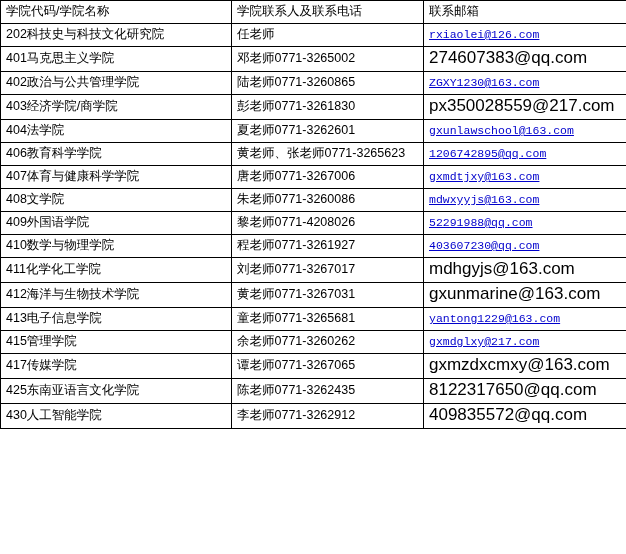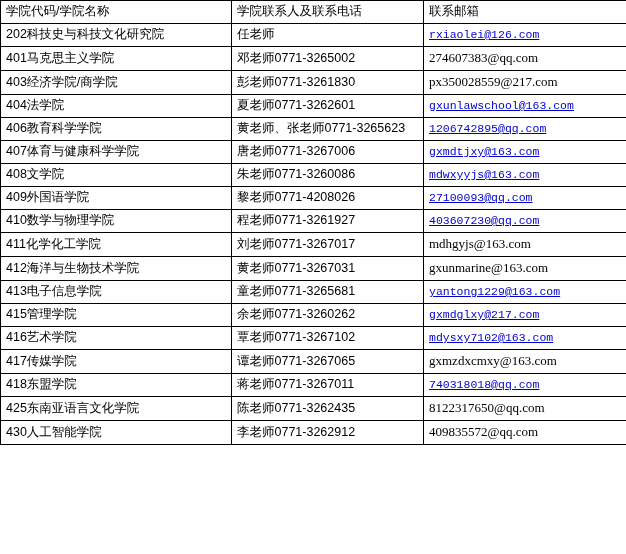--- a/index.html
+++ b/index.html
@@ -33,22 +33,22 @@
   col.c-person { width: 192px; }
   col.c-email { width: 203px; }
   .email-link {
     color: #0000cc;
     text-decoration: underline;
     font-family: "Liberation Mono", monospace;
     font-size: 11.5px;
   }
   .email-plain {
     color: #000000;
-    font-family: Liberation Serif, serif;
-    font-size: 13px;
+    font-family: Liberation Sans, sans-serif;
+    font-size: 17px;
   }
   td.col-name, td.col-person {
     font-family: "Liberation Sans", sans-serif;
     margin-top: 24px;
   }
   tr.header-row td {
     font-family: "Liberation Sans", sans-serif;
     font-size: 12.5px;
   }
 </style>
@@ -71,20 +71,25 @@
         <td class="col-name">202科技史与科技文化研究院</td>
         <td class="col-person">任老师</td>
         <td class="col-email"><span class="email-link">rxiaolei@126.com</span></td>
       </tr>
       <tr>
         <td class="col-name">401马克思主义学院</td>
         <td class="col-person">邓老师0771-3265002</td>
         <td class="col-email"><span class="email-plain">274607383@qq.com</span></td>
       </tr>
       <tr>
+        <td class="col-name">402政治与公共管理学院</td>
+        <td class="col-person">陆老师0771-3260865</td>
+        <td class="col-email"><span class="email-link">ZGXY1230@163.com</span></td>
+      </tr>
+      <tr>
         <td class="col-name">403经济学院/商学院</td>
         <td class="col-person">彭老师0771-3261830</td>
         <td class="col-email"><span class="email-plain">px350028559@217.com</span></td>
       </tr>
       <tr>
         <td class="col-name">404法学院</td>
         <td class="col-person">夏老师0771-3262601</td>
         <td class="col-email"><span class="email-link">gxunlawschool@163.com</span></td>
       </tr>
       <tr>
@@ -98,21 +103,21 @@
         <td class="col-email"><span class="email-link">gxmdtjxy@163.com</span></td>
       </tr>
       <tr>
         <td class="col-name">408文学院</td>
         <td class="col-person">朱老师0771-3260086</td>
         <td class="col-email"><span class="email-link">mdwxyyjs@163.com</span></td>
       </tr>
       <tr>
         <td class="col-name">409外国语学院</td>
         <td class="col-person">黎老师0771-4208026</td>
-        <td class="col-email"><span class="email-link">27100093@qq.com</span></td>
+        <td class="col-email"><span class="email-link">52291988@qq.com</span></td>
       </tr>
       <tr>
         <td class="col-name">410数学与物理学院</td>
         <td class="col-person">程老师0771-3261927</td>
         <td class="col-email"><span class="email-link">403607230@qq.com</span></td>
       </tr>
       <tr>
         <td class="col-name">411化学化工学院</td>
         <td class="col-person">刘老师0771-3267017</td>
         <td class="col-email"><span class="email-plain">mdhgyjs@163.com</span></td>
@@ -126,33 +131,23 @@
         <td class="col-name">413电子信息学院</td>
         <td class="col-person">童老师0771-3265681</td>
         <td class="col-email"><span class="email-link">yantong1229@163.com</span></td>
       </tr>
       <tr>
         <td class="col-name">415管理学院</td>
         <td class="col-person">余老师0771-3260262</td>
         <td class="col-email"><span class="email-link">gxmdglxy@217.com</span></td>
       </tr>
       <tr>
-        <td class="col-name">416艺术学院</td>
-        <td class="col-person">覃老师0771-3267102</td>
-        <td class="col-email"><span class="email-link">mdysxy7102@163.com</span></td>
-      </tr>
-      <tr>
         <td class="col-name">417传媒学院</td>
         <td class="col-person">谭老师0771-3267065</td>
         <td class="col-email"><span class="email-plain">gxmzdxcmxy@163.com</span></td>
-      </tr>
-      <tr>
-        <td class="col-name">418东盟学院</td>
-        <td class="col-person">蒋老师0771-3267011</td>
-        <td class="col-email"><span class="email-link">740318018@qq.com</span></td>
       </tr>
       <tr>
         <td class="col-name">425东南亚语言文化学院</td>
         <td class="col-person">陈老师0771-3262435</td>
         <td class="col-email"><span class="email-plain">8122317650@qq.com</span></td>
       </tr>
       <tr>
         <td class="col-name">430人工智能学院</td>
         <td class="col-person">李老师0771-3262912</td>
         <td class="col-email"><span class="email-plain">409835572@qq.com</span></td>

